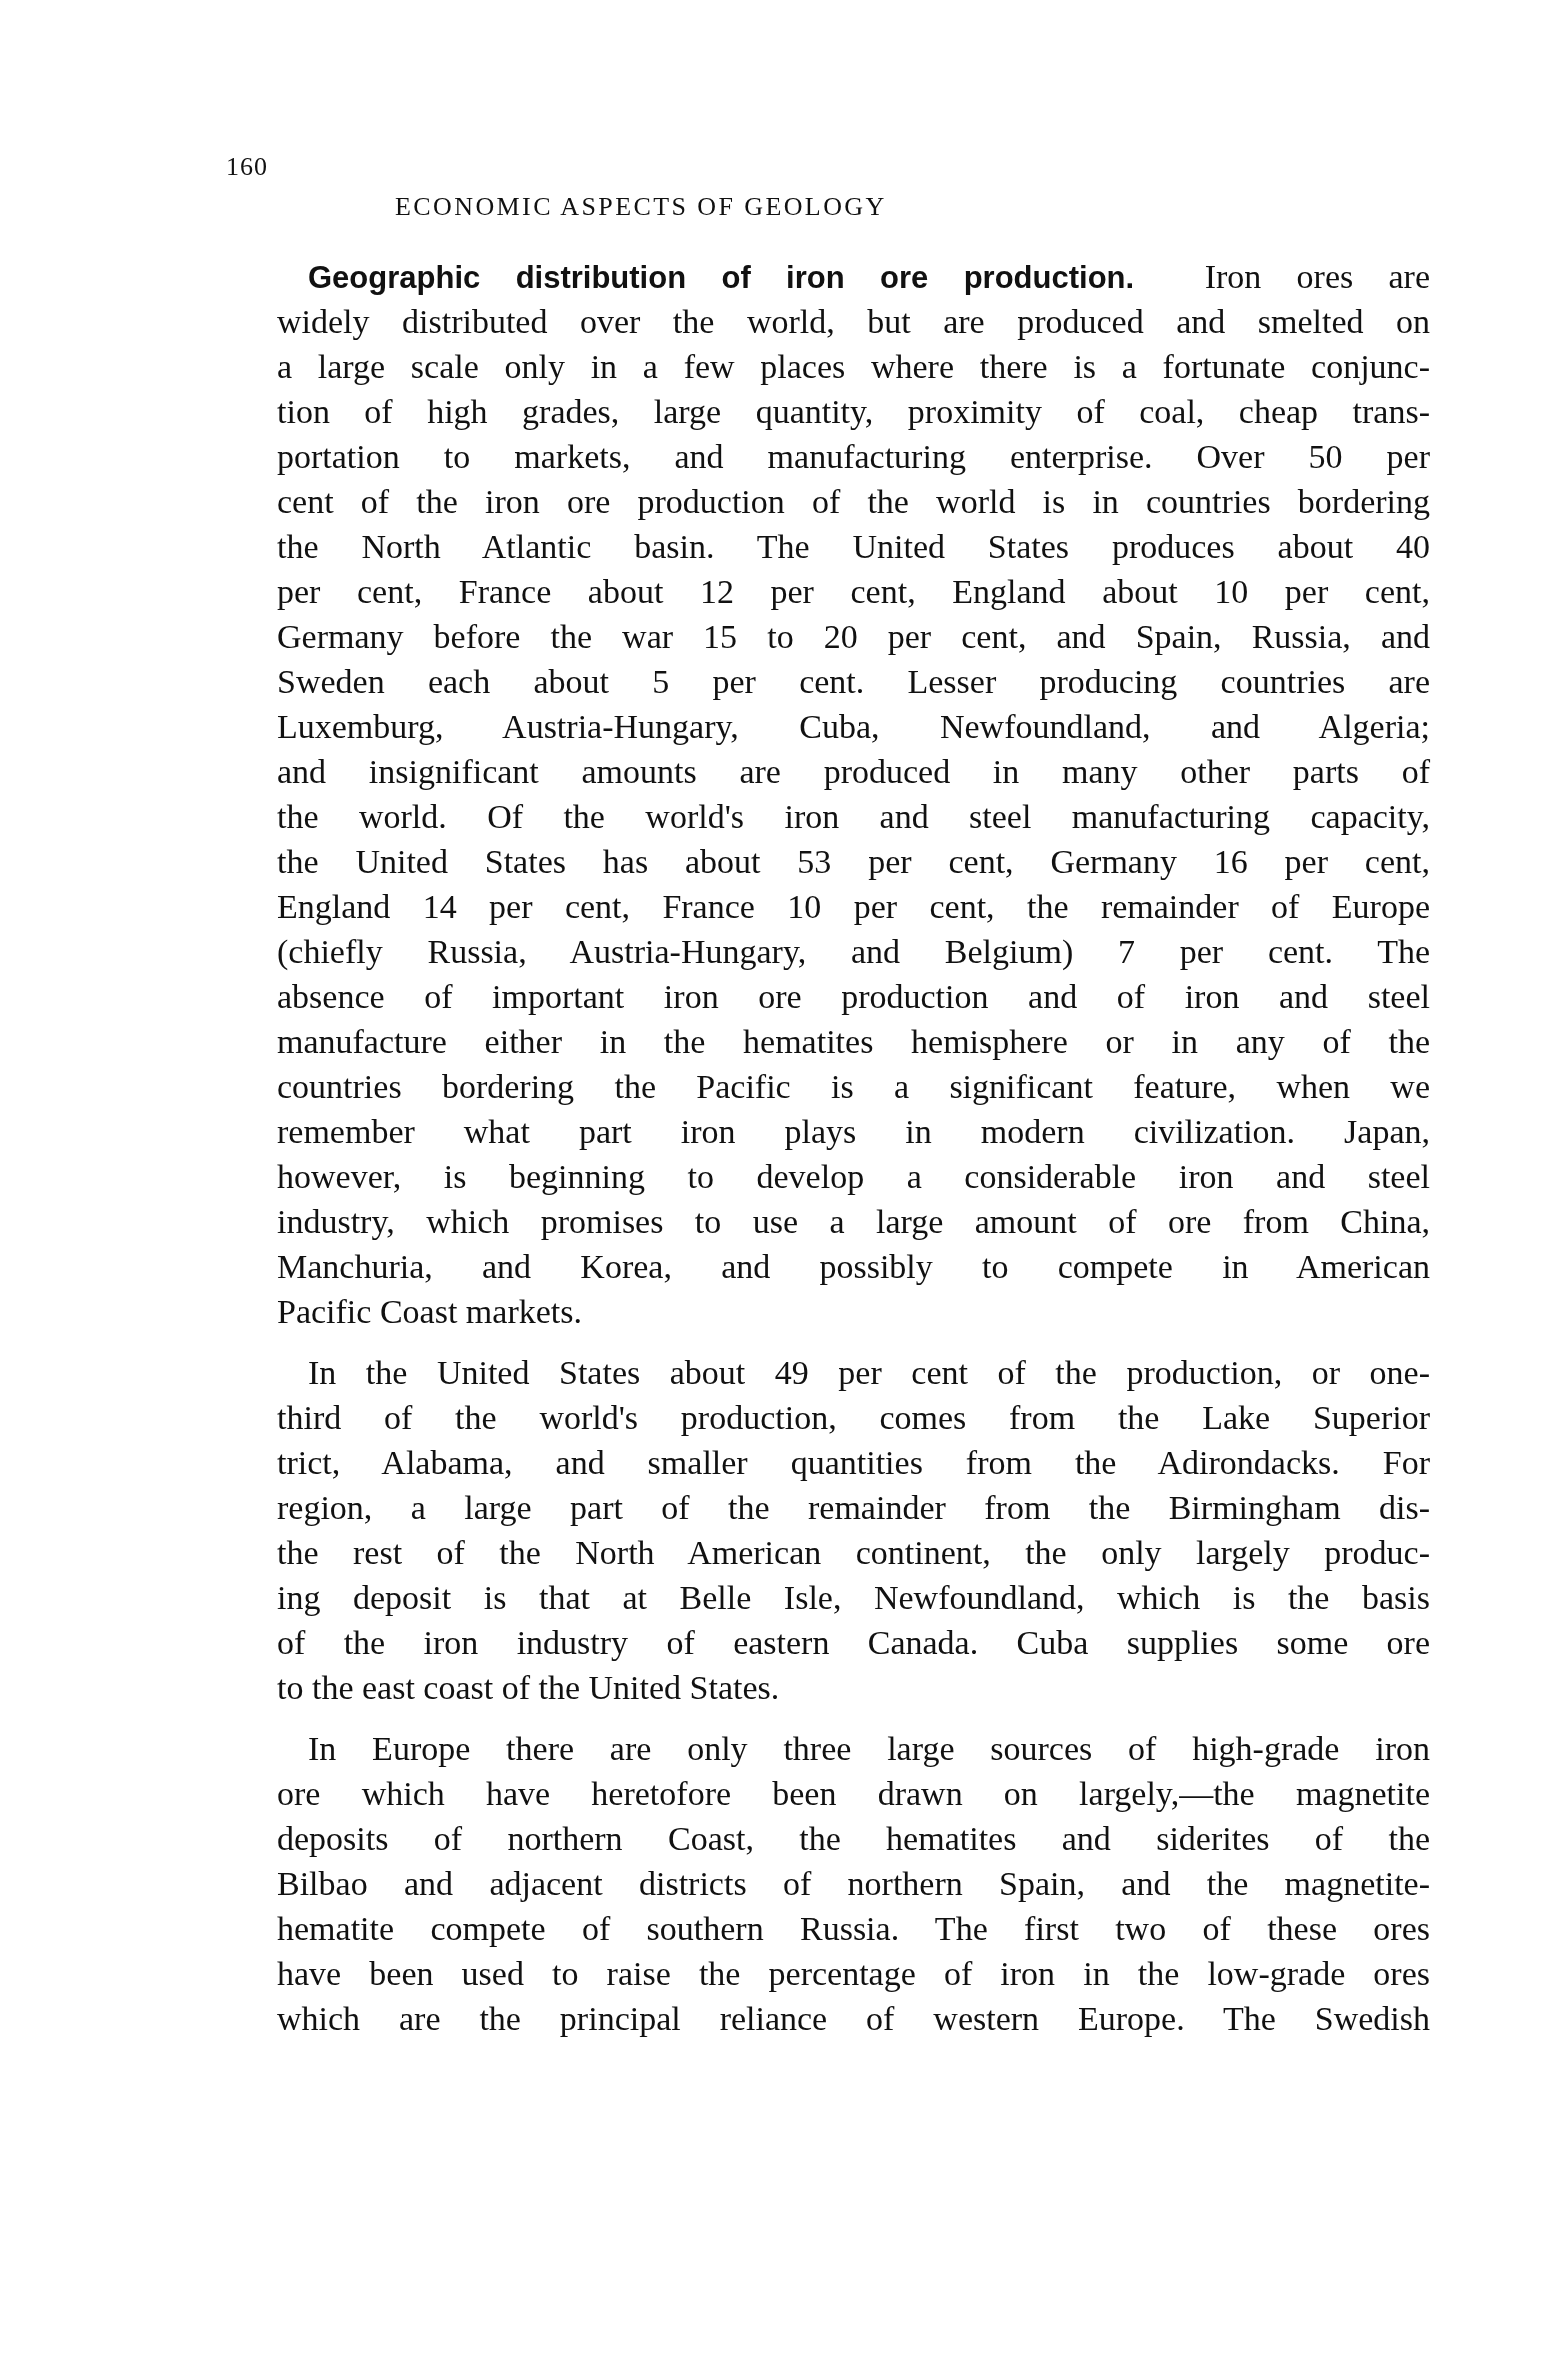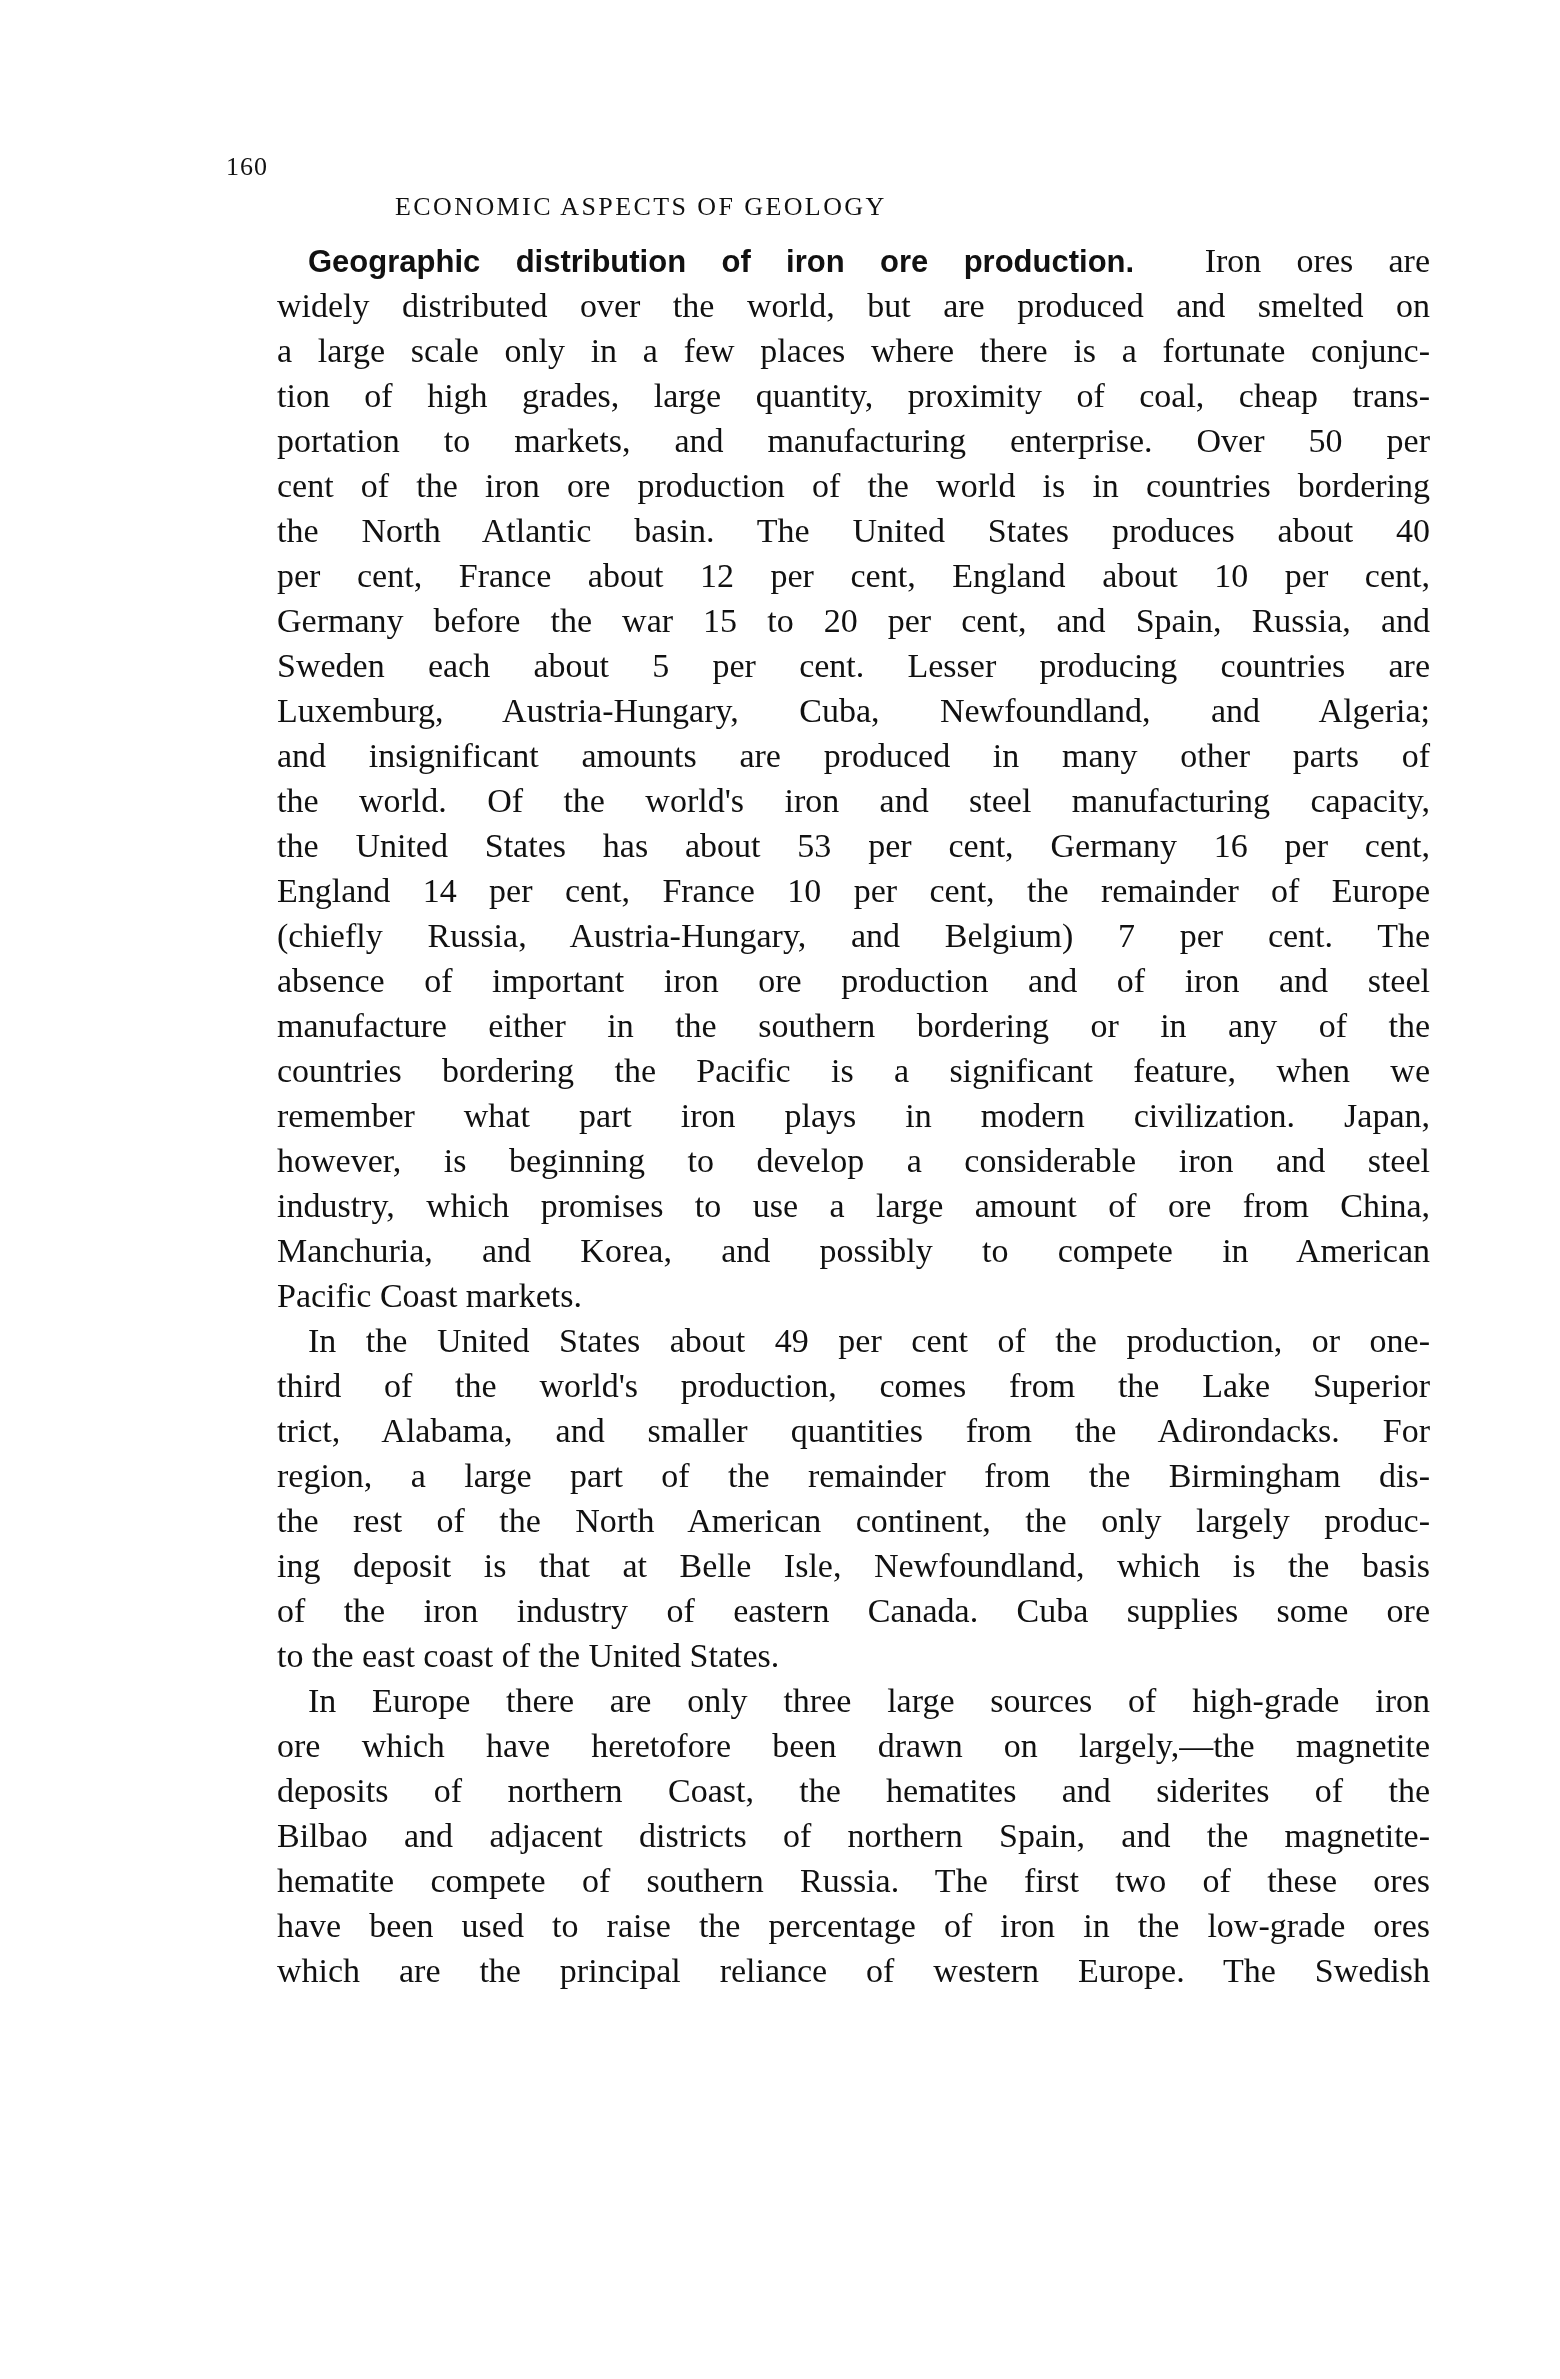--- a/index.html
+++ b/index.html
@@ -50,20 +50,21 @@
       font-size: 34px;
       white-space: nowrap;
       text-align: justify;
       text-align-last: justify;
     }
     .line.last {
       text-align-last: left;
     }
     .line.indent {
       padding-left: 31px;
+      margin-top: 16px;
     }
     .heading-run {
       font-family: "Liberation Sans", "DejaVu Sans", sans-serif;
       font-weight: bold;
       font-size: 31px;
     }
   </style>
 </head>
 <body>
 
@@ -85,21 +86,21 @@
     <span class="line">per cent, France about 12 per cent, England about 10 per cent,</span>
     <span class="line">Germany before the war 15 to 20 per cent, and Spain, Russia, and</span>
     <span class="line">Sweden each about 5 per cent.  Lesser producing countries are</span>
     <span class="line">Luxemburg, Austria-Hungary, Cuba, Newfoundland, and Algeria;</span>
     <span class="line">and insignificant amounts are produced in many other parts of</span>
     <span class="line">the world.  Of the world's iron and steel manufacturing capacity,</span>
     <span class="line">the United States has about 53 per cent, Germany 16 per cent,</span>
     <span class="line">England 14 per cent, France 10 per cent, the remainder of Europe</span>
     <span class="line">(chiefly Russia, Austria-Hungary, and Belgium) 7 per cent.  The</span>
     <span class="line">absence of important iron ore production and of iron and steel</span>
-    <span class="line">manufacture either in the southern bordering or in any of the</span>
+    <span class="line">manufacture either in the hematites hemisphere or in any of the</span>
     <span class="line">countries bordering the Pacific is a significant feature, when we</span>
     <span class="line">remember what part iron plays in modern civilization.  Japan,</span>
     <span class="line">however, is beginning to develop a considerable iron and steel</span>
     <span class="line">industry, which promises to use a large amount of ore from China,</span>
     <span class="line">Manchuria, and Korea, and possibly to compete in American</span>
     <span class="line last">Pacific Coast markets.</span>
   </div>
 
   <div>
     <span class="line indent">In the United States about 49 per cent of the production, or one-</span>

